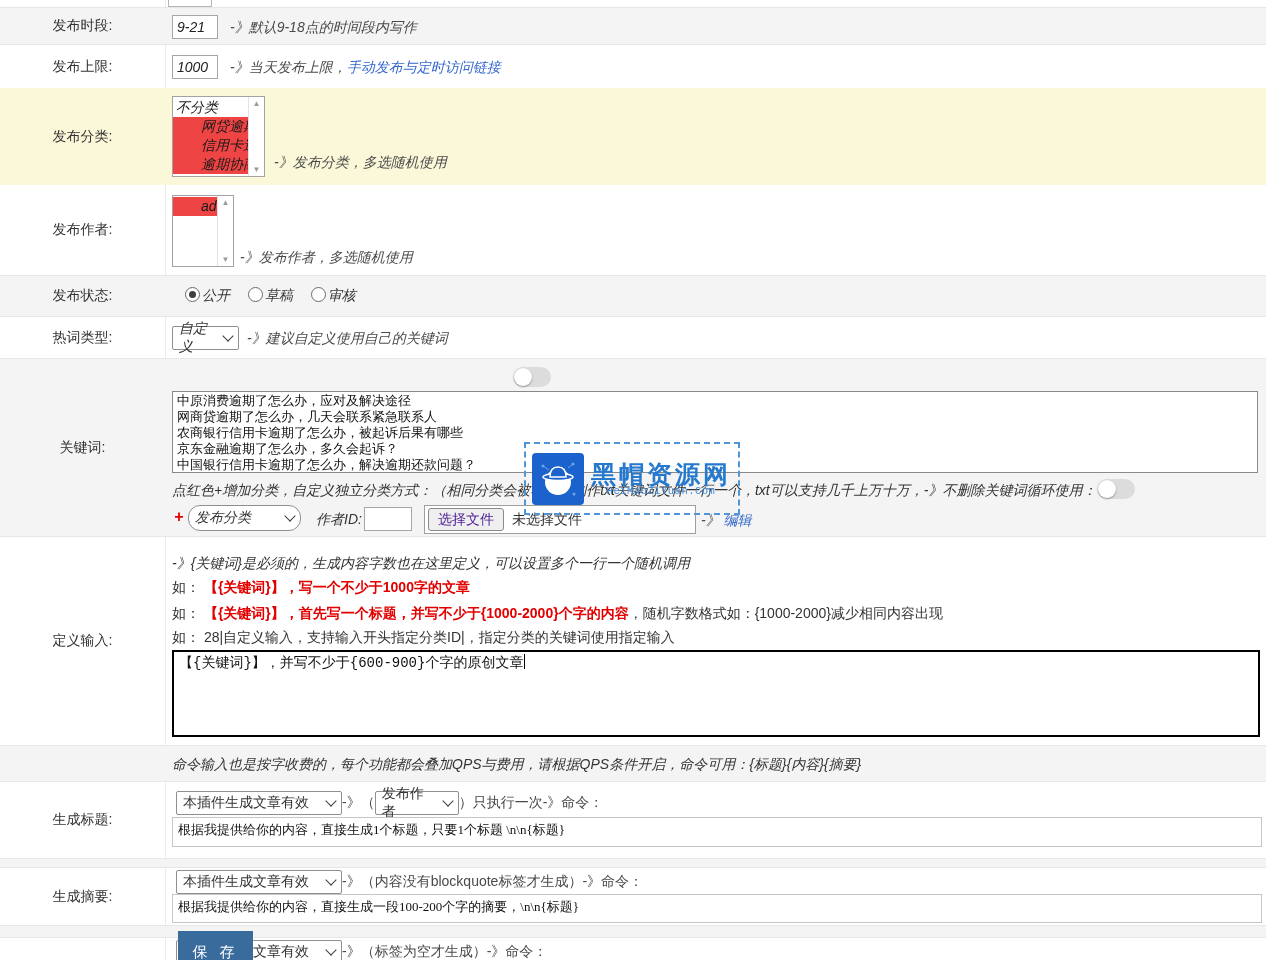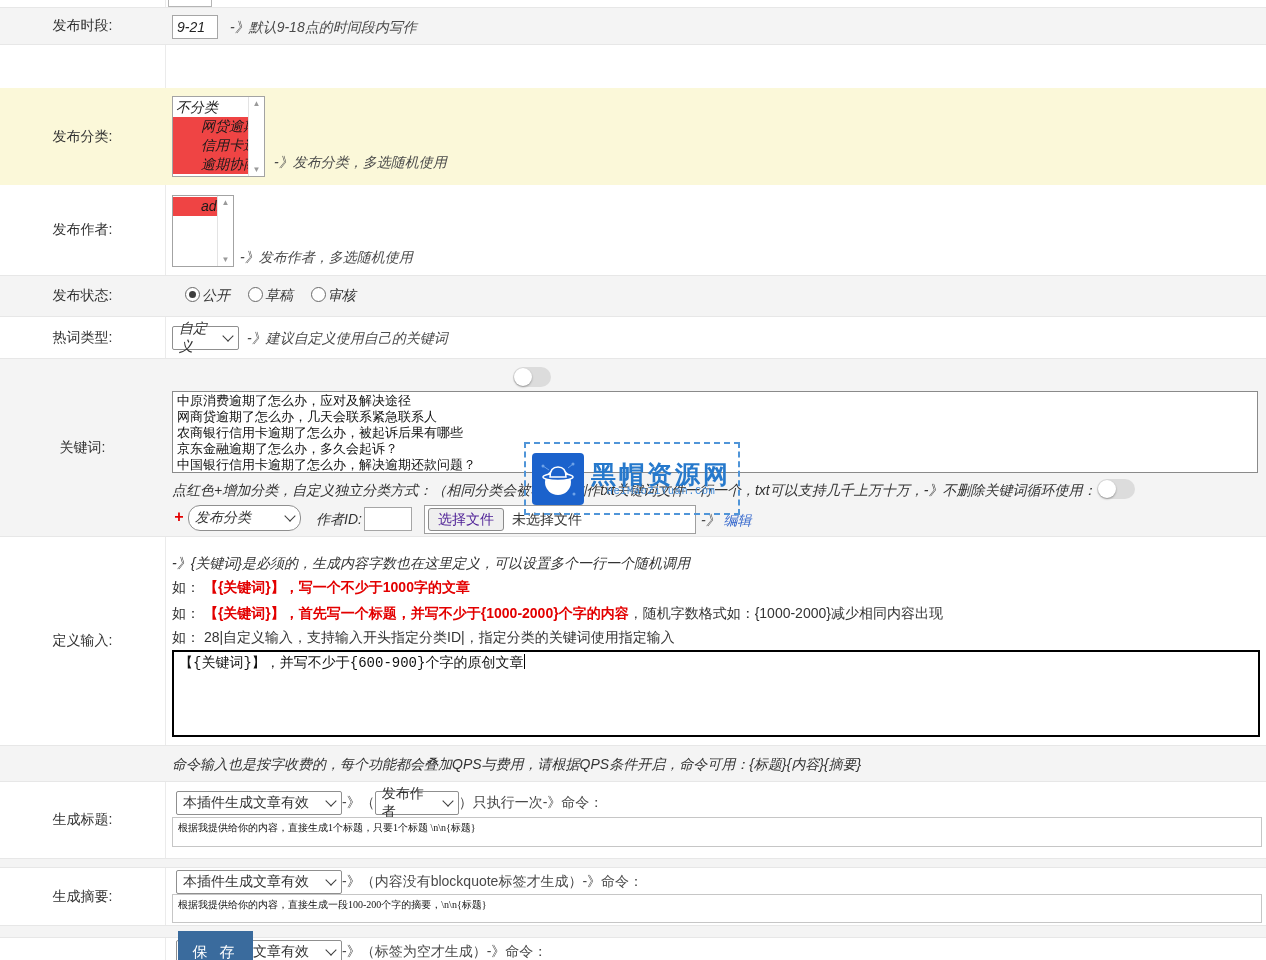--- a/index.html
+++ b/index.html
@@ -35,21 +35,21 @@
   .radio{display:inline-block;width:13px;height:13px;border:1px solid #6a6a6a;border-radius:50%;
          background:#fff;vertical-align:-2px;margin-right:2px;position:relative;}
   .radio.checked::after{content:"";position:absolute;left:3px;top:3px;width:7px;height:7px;border-radius:50%;background:#3f3f3f;}
   .rgroup span.rlab{margin-right:14px;}
   
   textarea.kw{box-sizing:border-box;position:absolute;border:1px solid #8a8a8a;background:#fff;resize:none;overflow:hidden;
       font-family:"Liberation Serif","DejaVu Serif",serif;font-size:13px;line-height:16px;color:#111;padding:1px 4px;}
   .deftxt{box-sizing:border-box;position:absolute;border:2px solid #000;background:#fff;
       font-family:Liberation Mono, monospace;font-size:14px;color:#111;padding:2px 5px;white-space:pre-wrap;}
   textarea.cmd{box-sizing:border-box;position:absolute;border:1px solid #c6c6c6;background:#fff;resize:none;overflow:hidden;
-      font-family:"Liberation Serif","DejaVu Serif",serif;font-size:10px;color:#111;padding:3px 5px;}
+      font-family:"Liberation Serif","DejaVu Serif",serif;font-size:13px;color:#111;padding:3px 5px;}
   .caret{display:inline-block;width:1px;height:15px;background:#000;vertical-align:-2px;margin-left:1px;}
   .red{color:#e30000;font-weight:bold;}
   .plus{color:#e30000;font-weight:bold;font-size:16px;}
   .fbox{box-sizing:border-box;position:absolute;border:1px solid #9f9f9f;background:#fff;display:flex;align-items:center;}
   .fbtn{box-sizing:border-box;border:1px solid #8b8b8b;border-radius:3px;background:#efefef;height:23px;
         display:flex;align-items:center;padding:0 9px;margin:0 8px 0 3px;color:#4c1d95;}
   .savebtn{position:absolute;left:178px;top:931px;width:75px;height:42px;background:#3a6b9d;color:#fff;
         display:flex;align-items:center;justify-content:center;font-size:15px;letter-spacing:4px;z-index:50;cursor:pointer;}
   
   .wm{position:absolute;left:524px;top:442px;width:216px;height:73px;border:2px dashed #5095d8;
@@ -68,20 +68,25 @@
 <div id="app">
   <div class="vline"></div>
   <div class="remnant"></div>
 
   <div class="row gray" style="top:7px;height:38px;">
     <div class="lab">发布时段:</div>
     <input class="ti abs" style="left: 172px; top: 7px; width: 46px;" value="9-21">
     <span class="abs hint" style="left:230px;top:11px;">-》默认9-18点的时间段内写作</span>
   </div>
 
+  <div class="row" style="top:45px;height:43px;">
+    <div class="lab">发布上限:</div>
+    <input class="ti abs" style="left: 172px; top: 10px; width: 46px;" value="1000">
+    <span class="abs hint" style="left:230px;top:14px;"><span>-》当天发布上限，</span><a class="lnk">手动发布与定时访问链接</a></span>
+  </div>
 
   <div class="row yellow" style="top:88px;height:97px;">
     <div class="lab">发布分类:</div>
     <div class="msel abs" style="left:172px;top:8px;width:93px;height:81px;">
       <div class="opts">
         <div class="opt">不分类</div>
         <div class="opt on">网贷逾期</div>
         <div class="opt on">信用卡逾期</div>
         <div class="opt on">逾期协商</div>
       </div>

